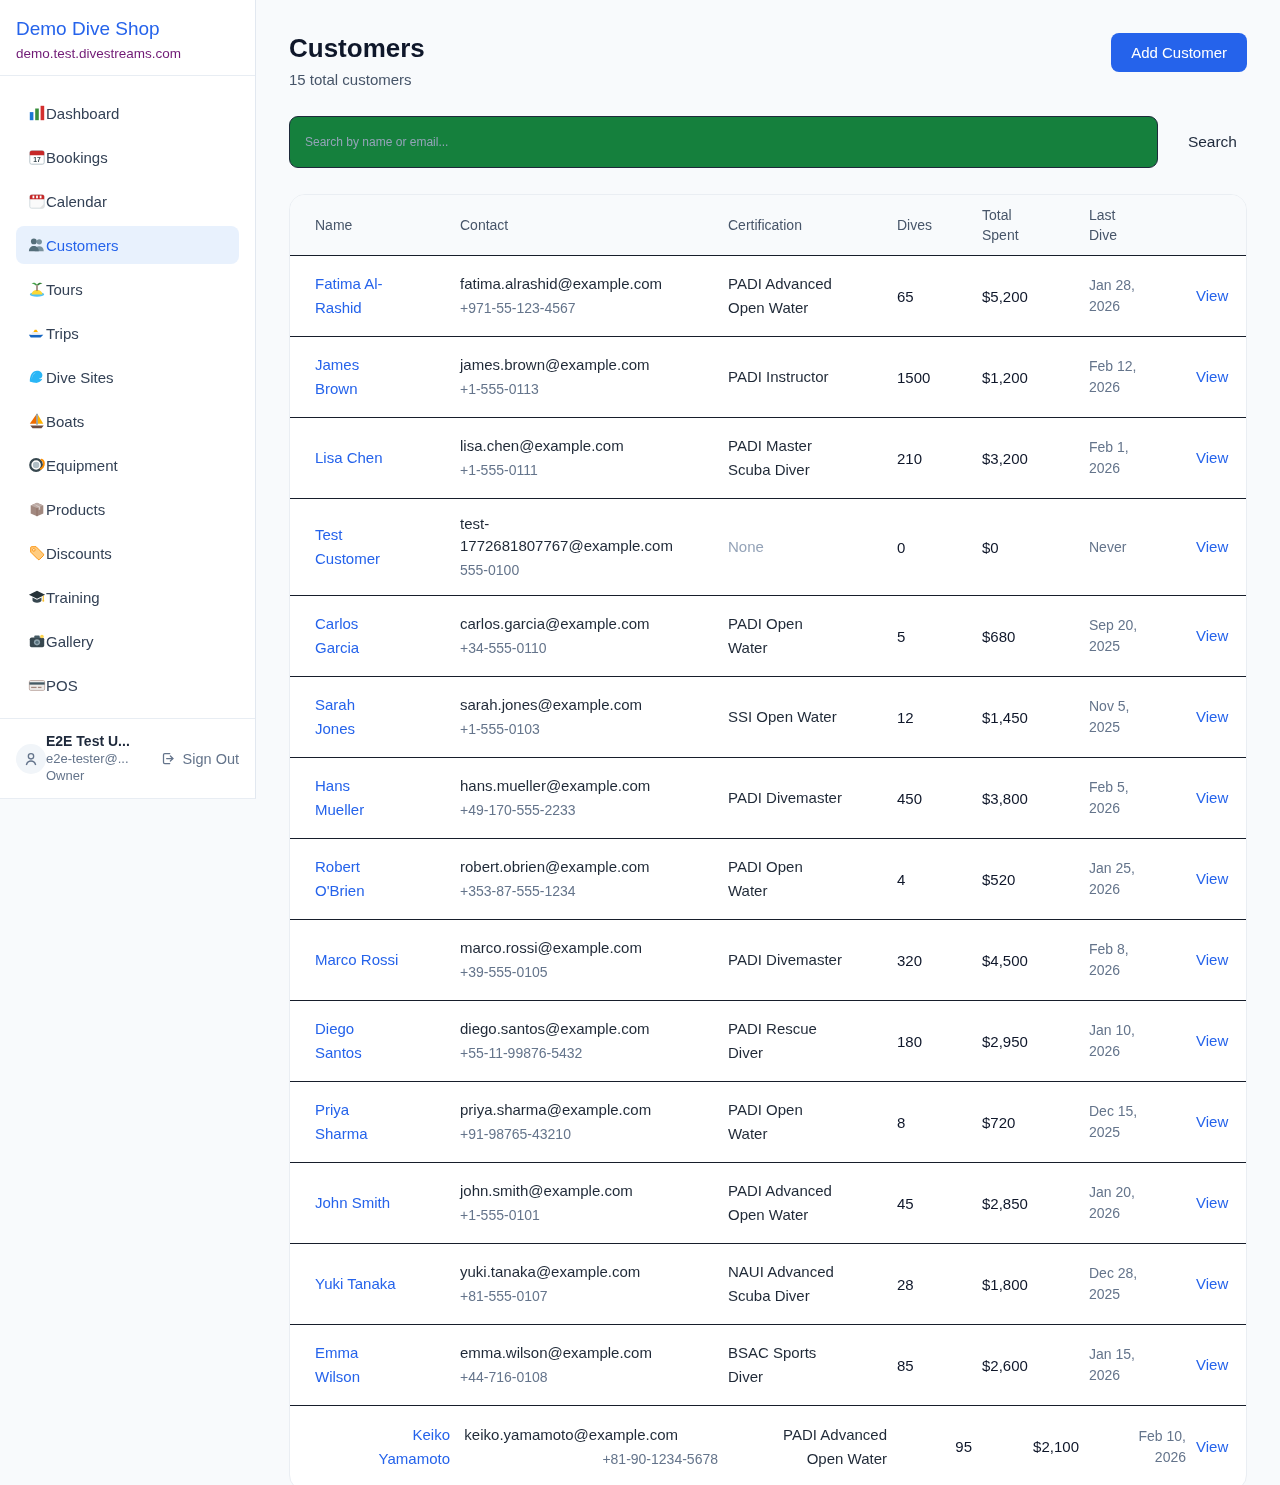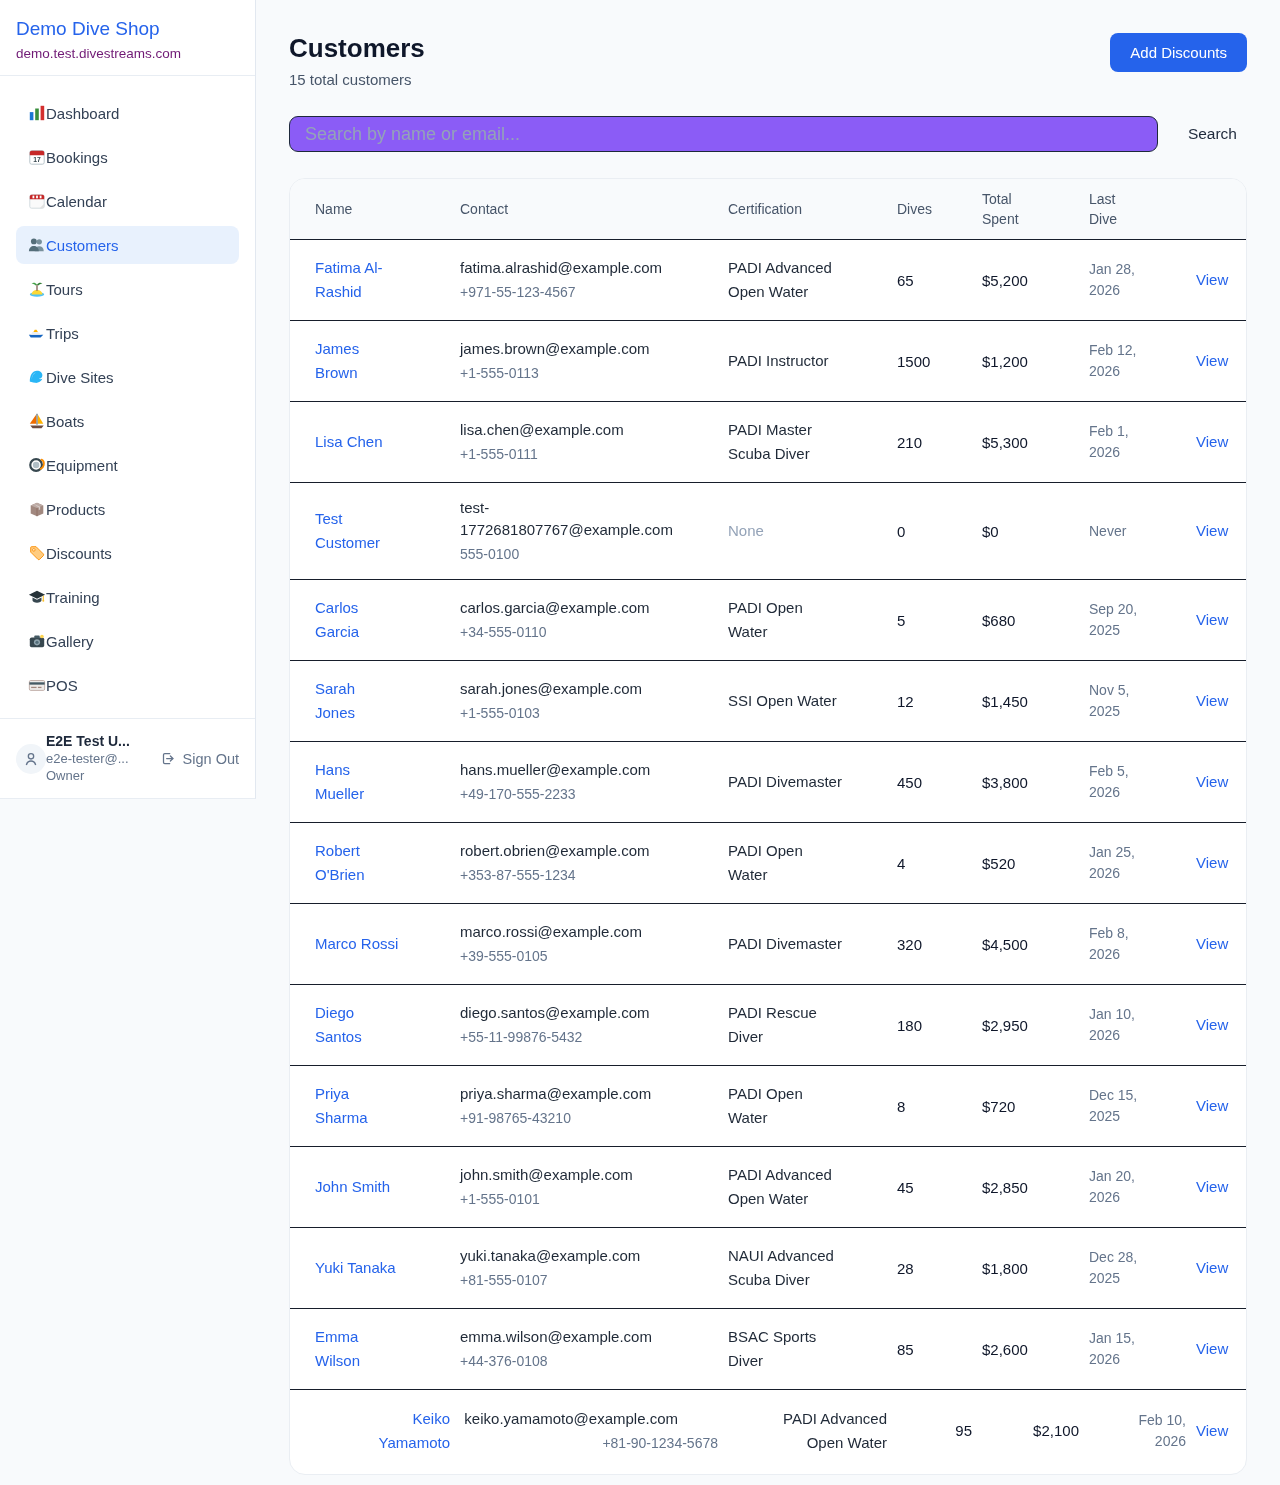--- a/index.html
+++ b/index.html
@@ -24,21 +24,21 @@
   .user-email, .user-role { font-size:13px; color:#64748b; line-height:17px; }
   .signout-btn { display:flex; align-items:center; gap:7px; background:none; border:none; color:#64748b; font-size:14.5px; font-family:inherit; cursor:pointer; white-space:nowrap; }
 
   
   .main { flex:1; padding:33px 33px 0 33px; min-width:0; }
   .page-header { display:flex; justify-content:space-between; align-items:flex-start; margin-bottom:28px; }
   .page-title { font-size:26px; font-weight:700; color:#0f172a; line-height:30px; }
   .page-subtitle { font-size:15px; color:#475569; margin-top:8px; }
   .add-btn { background:#2563eb; color:#ffffff; border:none; border-radius:8px; font-family:inherit; font-size:15px; font-weight:500; padding:11px 20px; cursor:pointer; }
   .search-row { display:flex; align-items:center; gap:20px; margin-bottom:26px; }
-  .search-input { flex:1; height:36px; border:1.5px solid #1e293b; border-radius:9px; padding:0 15px; font-family:inherit; font-size:18px; color:#0f172a; background:#8b5cf6; outline:none; }
+  .search-input { flex:1; height:52px; border:1.5px solid #1e293b; border-radius:9px; padding:0 15px; font-family:inherit; font-size:12px; color:#0f172a; background:#15803d; outline:none; }
   .search-input::placeholder { color:#94a3b8; }
   .search-btn { background:none; border:none; font-family:inherit; font-size:15.5px; color:#1e293b; cursor:pointer; padding:6px 10px; }
 
   
   .card { background:#ffffff; border:1px solid #eaeef3; border-radius:16px; overflow:hidden; padding-bottom:3px; }
   .grid-cols { display:grid; grid-template-columns:145px 268px 169px 85px 107px 107px 1fr; padding:0 25px; align-items:center; }
   .thead { background:#f8fafc; min-height:61px; border-bottom:1px solid #171e2b; color:#475569; font-size:14px; }
   .th span { display:inline-block; line-height:20px; }
   .th-wrap-sm span { max-width:44px; }
   .trow { border-bottom:1px solid #171e2b; min-height:81px; padding-top:14px; padding-bottom:14px; }
@@ -239,21 +239,21 @@
       </button>
     </div>
   </aside>
 
   <main class="main">
     <div class="page-header">
       <div>
         <h1 class="page-title">Customers</h1>
         <p class="page-subtitle">15 total customers</p>
       </div>
-      <button class="add-btn">Add Discounts</button>
+      <button class="add-btn">Add Customer</button>
     </div>
 
     <div class="search-row">
       <input class="search-input" type="text" placeholder="Search by name or email..." style="">
       <button class="search-btn">Search</button>
     </div>
 
     <div class="card">
       <div class="grid-cols thead">
         <div class="th"><span>Name</span></div>
@@ -290,21 +290,21 @@
     <div class="cell"><a href="#" class="view-link">View</a></div>
   </div>
           <div class="grid-cols trow">
     <div class="cell"><a href="#" class="name-link">Lisa Chen</a></div>
     <div class="cell">
       <div class="email">lisa.chen@example.com</div>
       <div class="phone">+1-555-0111</div>
     </div>
     <div class="cell"><span class="cert">PADI Master Scuba Diver</span></div>
     <div class="cell dives">210</div>
-    <div class="cell total">$5,300</div>
+    <div class="cell total">$3,200</div>
     <div class="cell"><span class="lastdive">Feb 1, 2026</span></div>
     <div class="cell"><a href="#" class="view-link">View</a></div>
   </div>
           <div class="grid-cols trow">
     <div class="cell"><a href="#" class="name-link">Test Customer</a></div>
     <div class="cell">
       <div class="email">test-1772681807767@example.com</div>
       <div class="phone">555-0100</div>
     </div>
     <div class="cell"><span class="cert muted">None</span></div>
@@ -418,21 +418,21 @@
     <div class="cell"><span class="cert">NAUI Advanced Scuba Diver</span></div>
     <div class="cell dives">28</div>
     <div class="cell total">$1,800</div>
     <div class="cell"><span class="lastdive">Dec 28, 2025</span></div>
     <div class="cell"><a href="#" class="view-link">View</a></div>
   </div>
           <div class="grid-cols trow">
     <div class="cell"><a href="#" class="name-link">Emma Wilson</a></div>
     <div class="cell">
       <div class="email">emma.wilson@example.com</div>
-      <div class="phone">+44-376-0108</div>
+      <div class="phone">+44-716-0108</div>
     </div>
     <div class="cell"><span class="cert">BSAC Sports Diver</span></div>
     <div class="cell dives">85</div>
     <div class="cell total">$2,600</div>
     <div class="cell"><span class="lastdive">Jan 15, 2026</span></div>
     <div class="cell"><a href="#" class="view-link">View</a></div>
   </div>
           <div class="grid-cols trow">
     <div class="cell"><a href="#" class="name-link">Keiko Yamamoto</a></div>
     <div class="cell">

